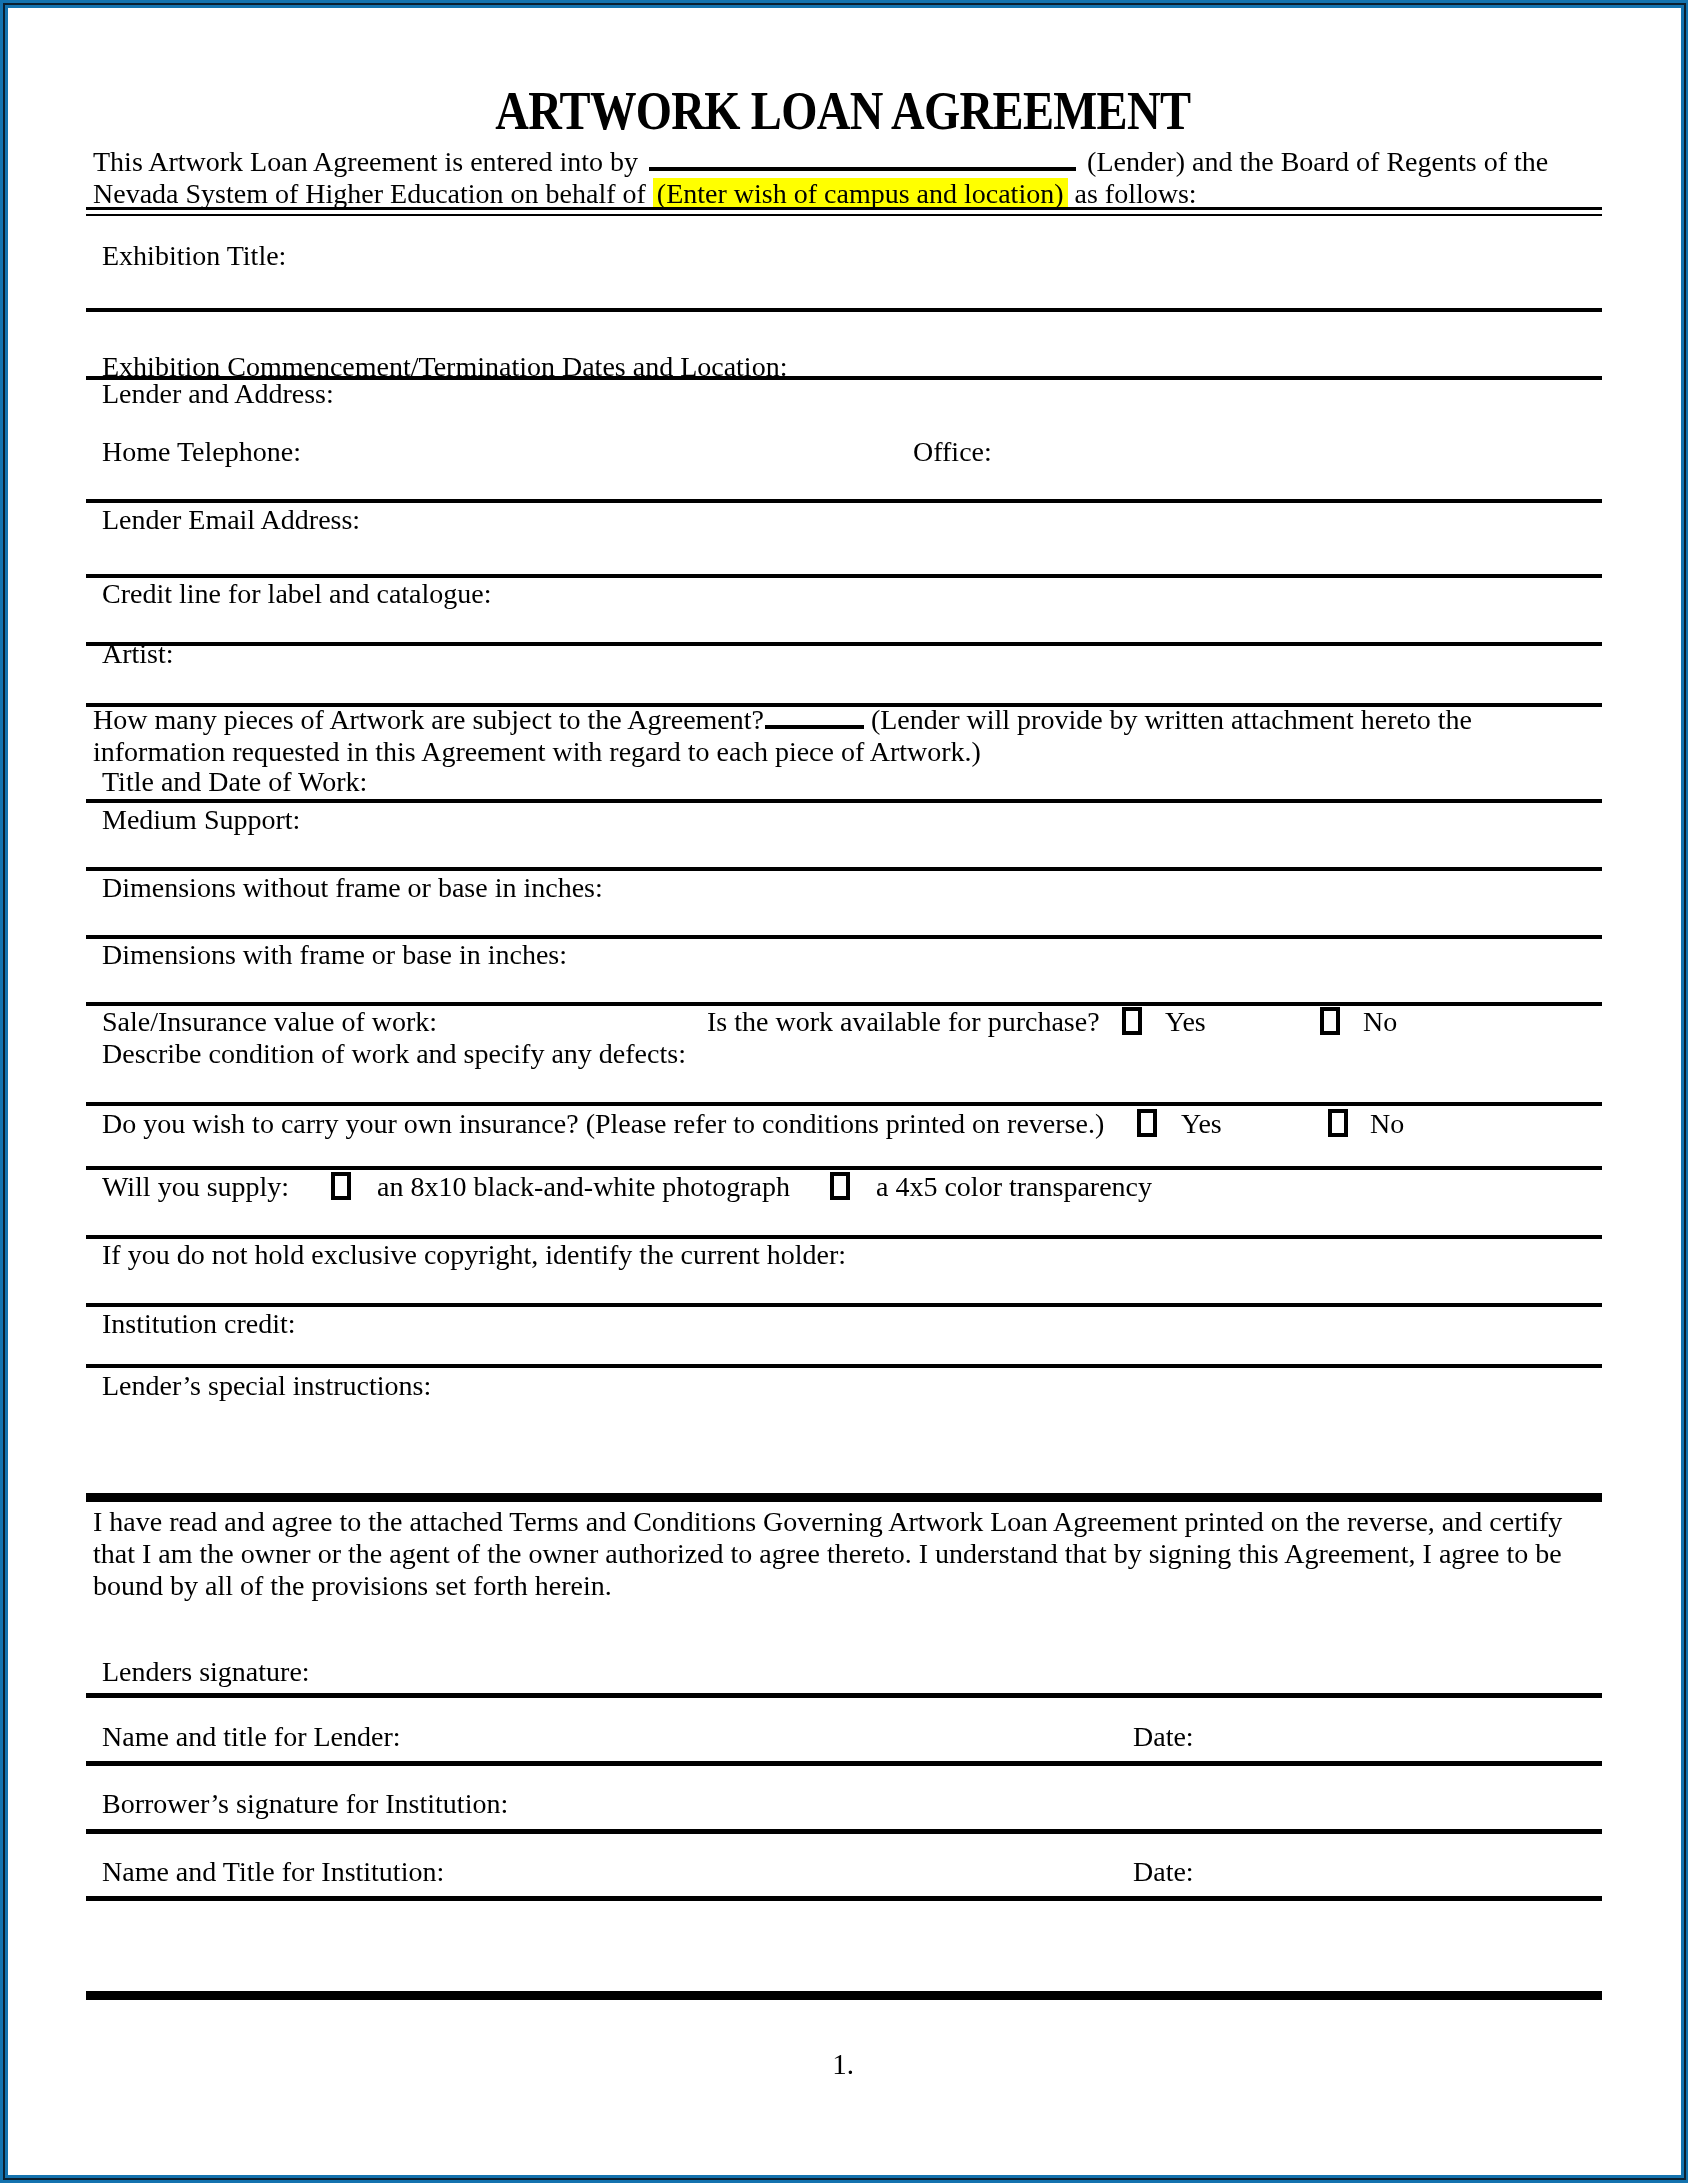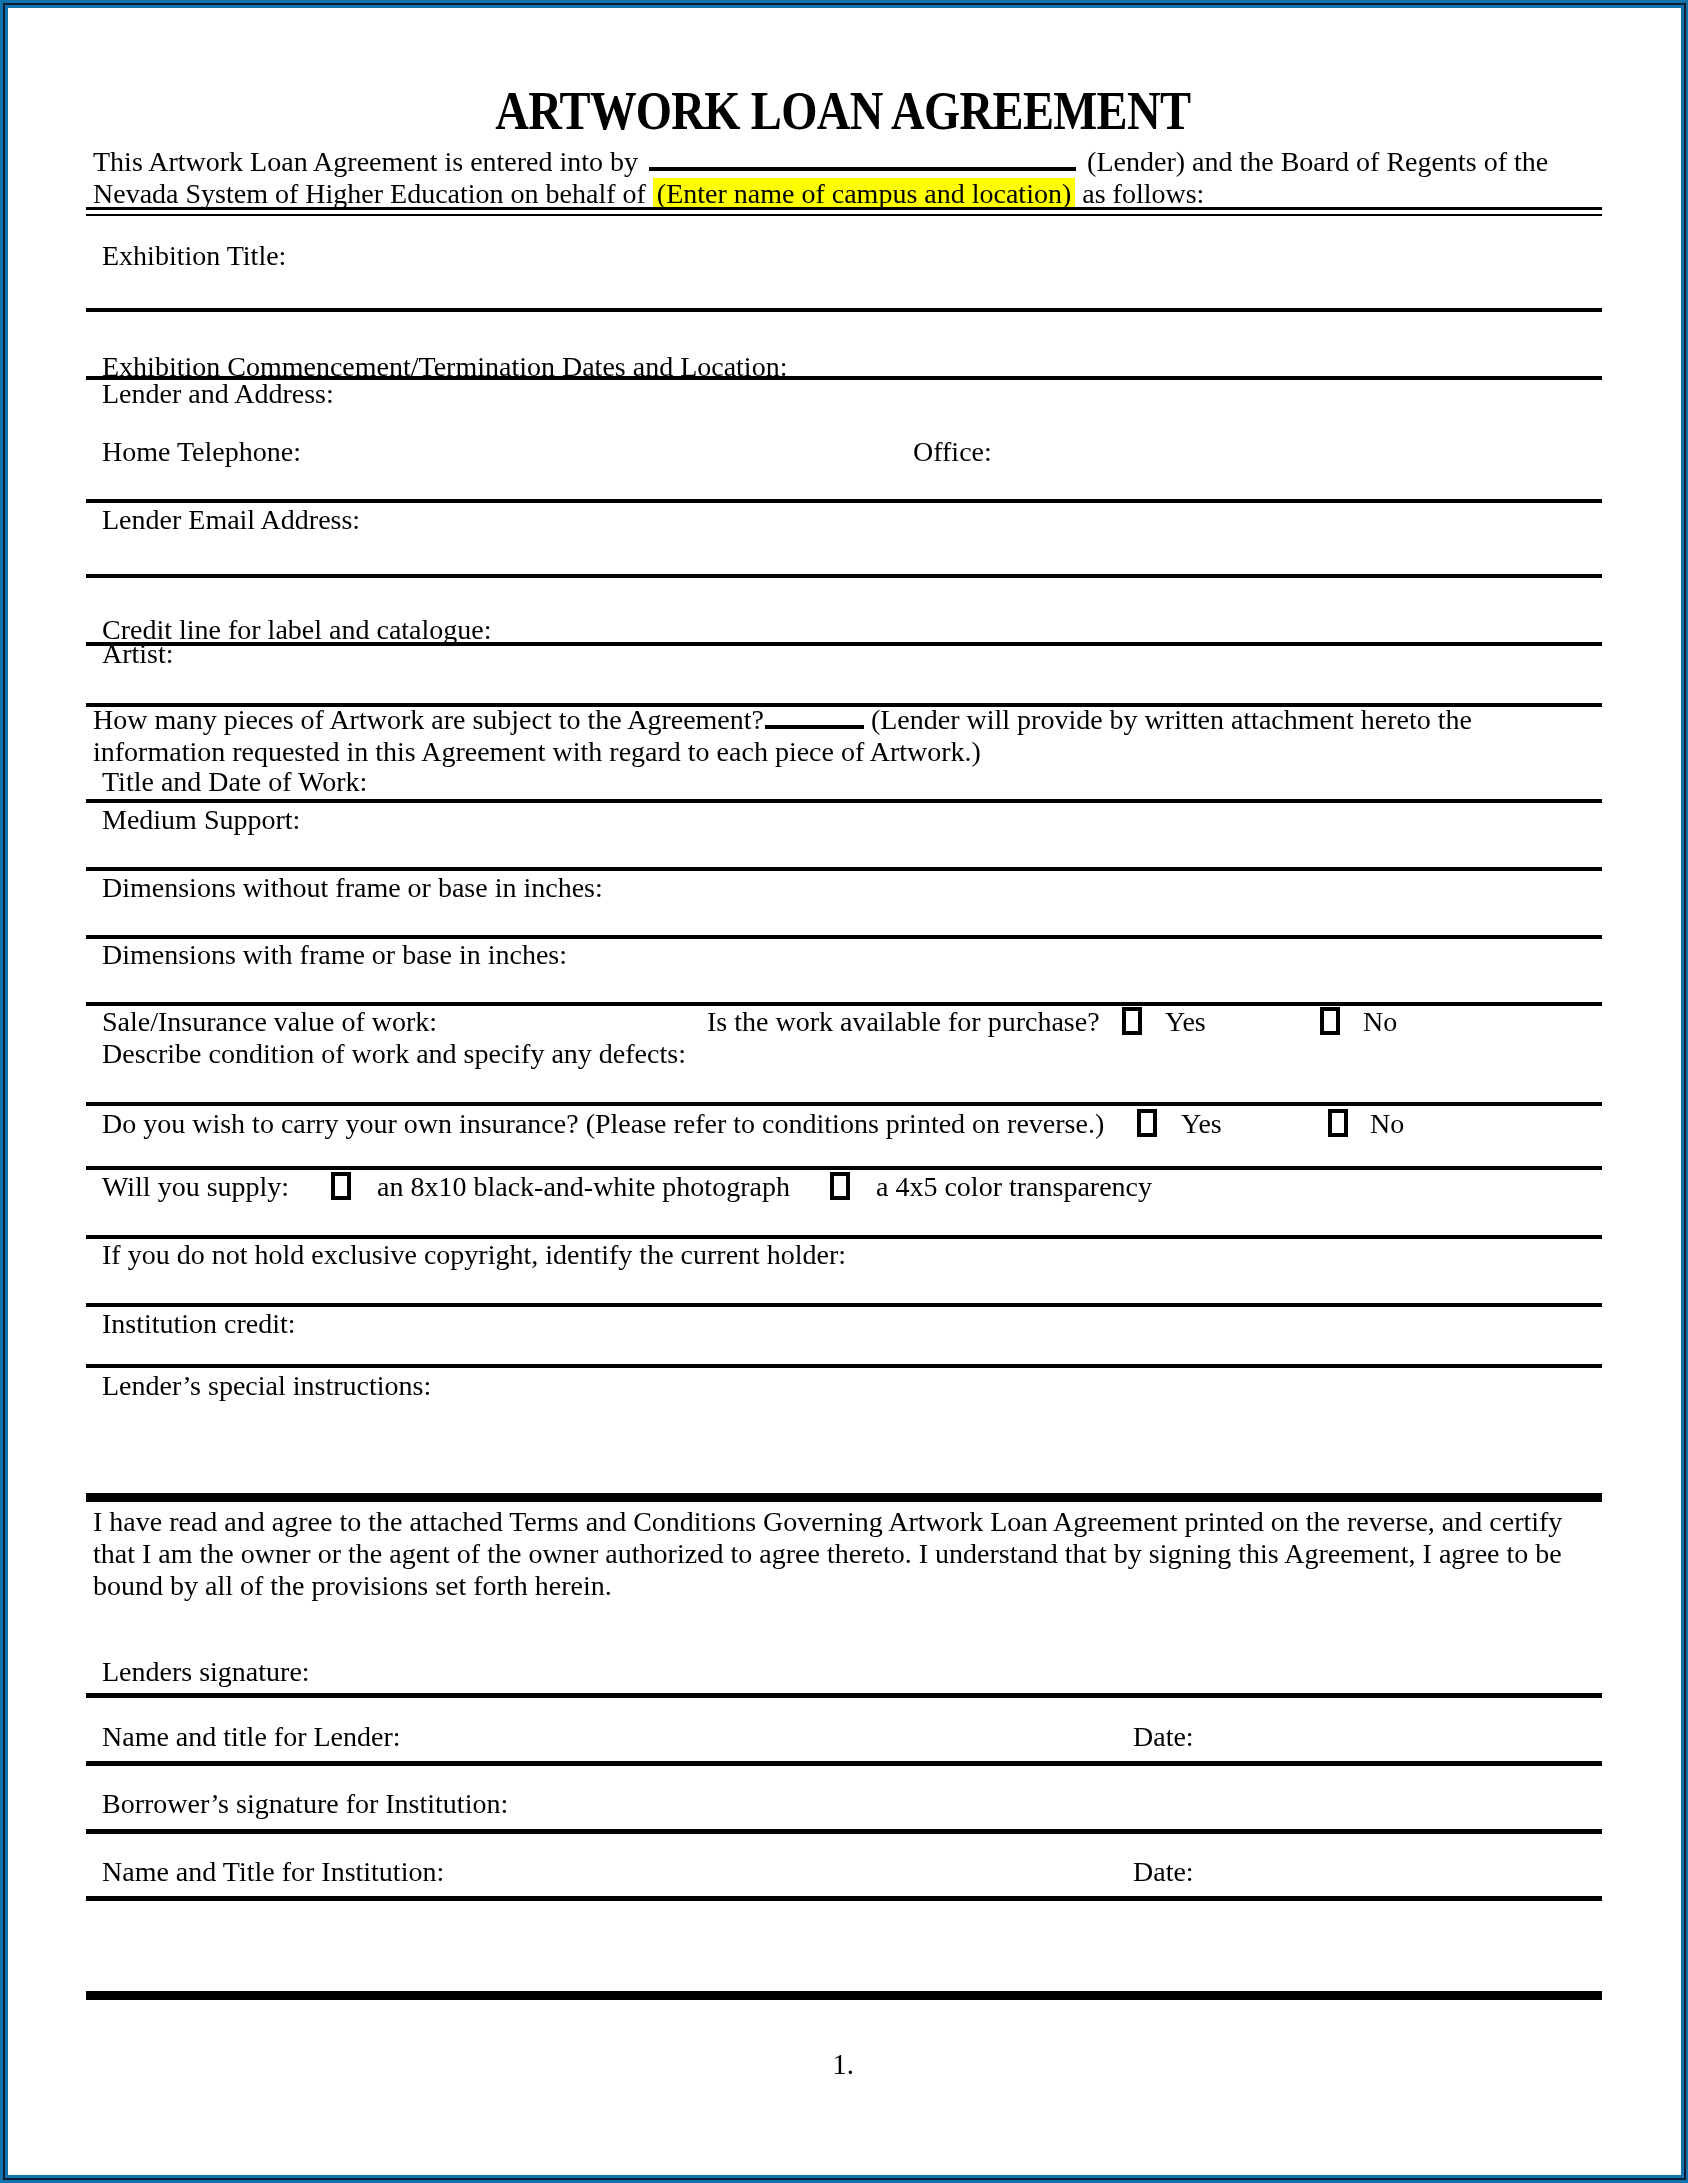--- a/index.html
+++ b/index.html
@@ -38,21 +38,21 @@
 <div class="frame-inner">
 <div class="content">
 
   <div class="title"><span class="title-inner">ARTWORK LOAN AGREEMENT</span></div>
 
   <div class="para" style="top:135px;">
     <div class="nowrap"><span>This Artwork Loan Agreement is entered into by</span>
       <span class="blank" style="width:427px;margin:0 4px;"></span>
       <span>(Lender) and the Board of Regents of the</span></div>
     <div class="nowrap"><span>Nevada System of Higher Education on behalf of</span>
-      <span class="hl">(Enter name of campus and location)</span>
+      <span class="hl">(Enter wish of campus and location)</span>
       <span>as follows:</span></div>
   </div>
 
   <div class="rule" style="top:199px;height:3.3px;"></div>
   <div class="rule thin" style="top:206px;"></div>
 
   <div class="lbl" style="top:232px;left:94px;">Exhibition Title:</div>
   <div class="rule" style="top:300px;"></div>
 
   <div class="lbl" style="top:295px;left:94px;margin-top:48px;">Exhibition Commencement/Termination Dates and Location:</div>
@@ -60,21 +60,21 @@
 
   <div class="lbl" style="top:370px;left:94px;">Lender and Address:</div>
 
   <div class="lbl" style="top:428px;left:94px;">Home Telephone:</div>
   <div class="lbl" style="top:428px;left:905px;">Office:</div>
   <div class="rule" style="top:491px;"></div>
 
   <div class="lbl" style="top:496px;left:94px;">Lender Email Address:</div>
   <div class="rule" style="top:566px;"></div>
 
-  <div class="lbl" style="top:570px;left:94px;margin-top:36px;">Credit line for label and catalogue:</div>
+  <div class="lbl" style="top:570px;left:94px;">Credit line for label and catalogue:</div>
   <div class="rule" style="top:634px;"></div>
 
   <div class="lbl" style="top:630px;left:94px;">Artist:</div>
   <div class="rule" style="top:695px;"></div>
 
   <div class="para" style="top:693px;"><span>How many pieces of Artwork are subject to the Agreement?</span><span class="blank" style="width:99px;margin:0 6.6px 0 1.3px;"></span><span>(Lender will provide by written attachment hereto the information requested in this Agreement with regard to each piece of Artwork.)</span></div>
   <div class="lbl" style="top:758px;left:94px;">Title and Date of Work:</div>
   <div class="rule" style="top:791px;"></div>
 
   <div class="lbl" style="top:796px;left:94px;">Medium Support:</div>

